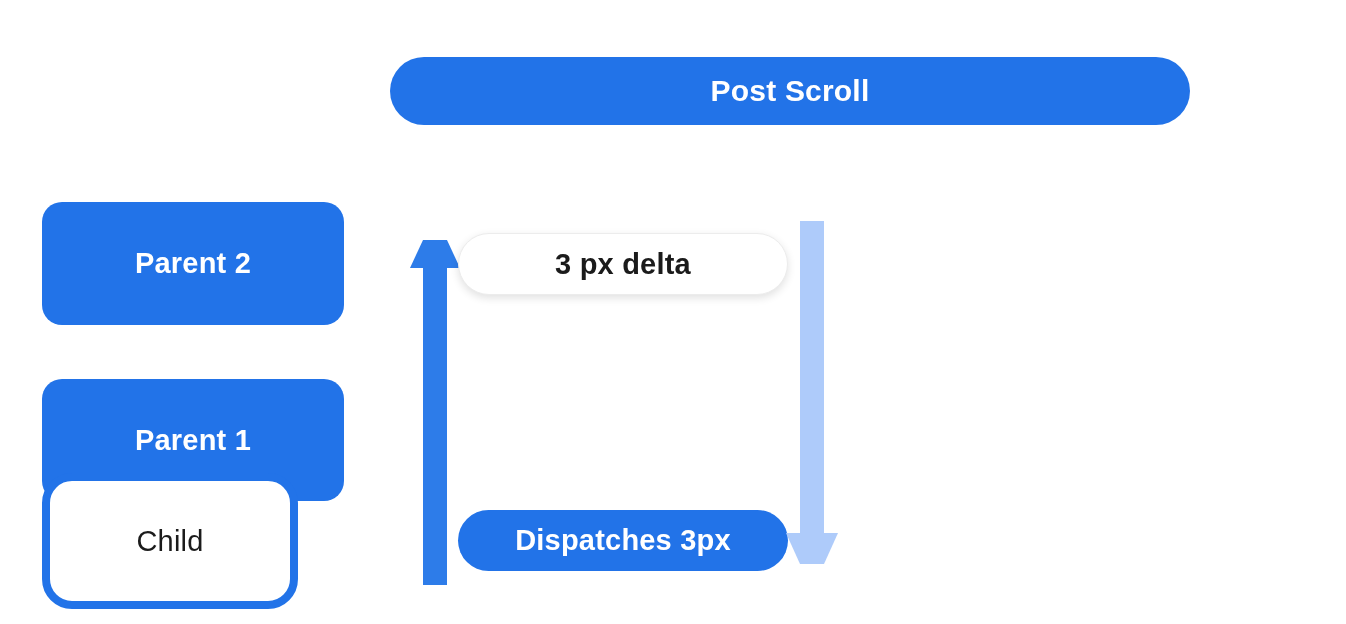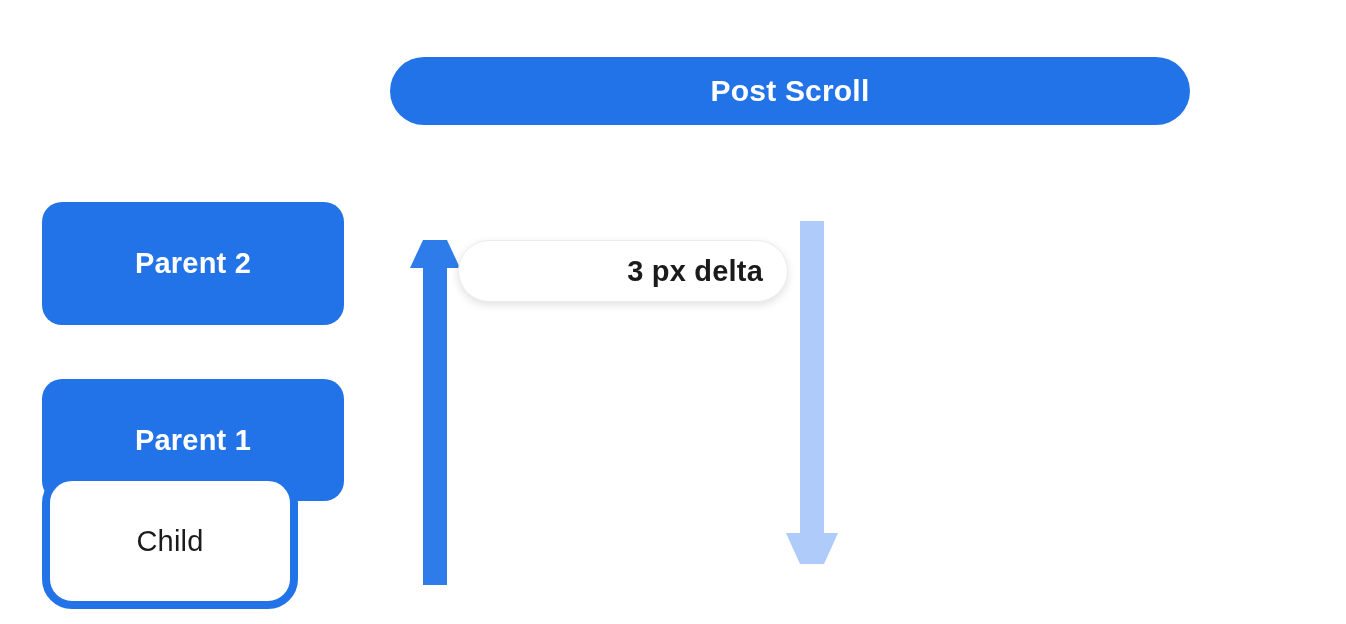--- a/index.html
+++ b/index.html
@@ -59,24 +59,23 @@
     border-top:31px solid var(--light-blue);
   }
 
   
   .pill{
     position:absolute;left:446px;width:330px;
     display:flex;align-items:center;justify-content:center;
     border-radius:31px;font-size:29px;font-weight:bold;letter-spacing:.2px;
   }
   .pill-delta{
-    top:228px;height:62px;background:var(--white);color:var(--text-dark);
+    top:221px;height:62px;background:var(--white);color:var(--text-dark);
     border:1px solid var(--pill-border);
     box-shadow:0 3px 8px rgba(0,0,0,.12);
-    justify-content:flex-end;
   }
   .pill-dispatch{
     top:498px;height:61px;background:var(--primary-blue);color:var(--white);
   }
 </style>
 </head>
 <body>
 
 <div class="canvas">
 
@@ -98,19 +97,22 @@
 
   <div class="arrow arrow-up">
     <div class="head"></div>
     <div class="shaft"></div>
   </div>
 
   <div class="pill pill-delta">
     <span>3 px delta</span>
   </div>
 
+  <div class="pill pill-dispatch">
+    <span>Dispatches 3px</span>
+  </div>
 
   <div class="arrow arrow-down">
     <div class="shaft"></div>
     <div class="head"></div>
   </div>
 
 </div>
 
 </body></html>

